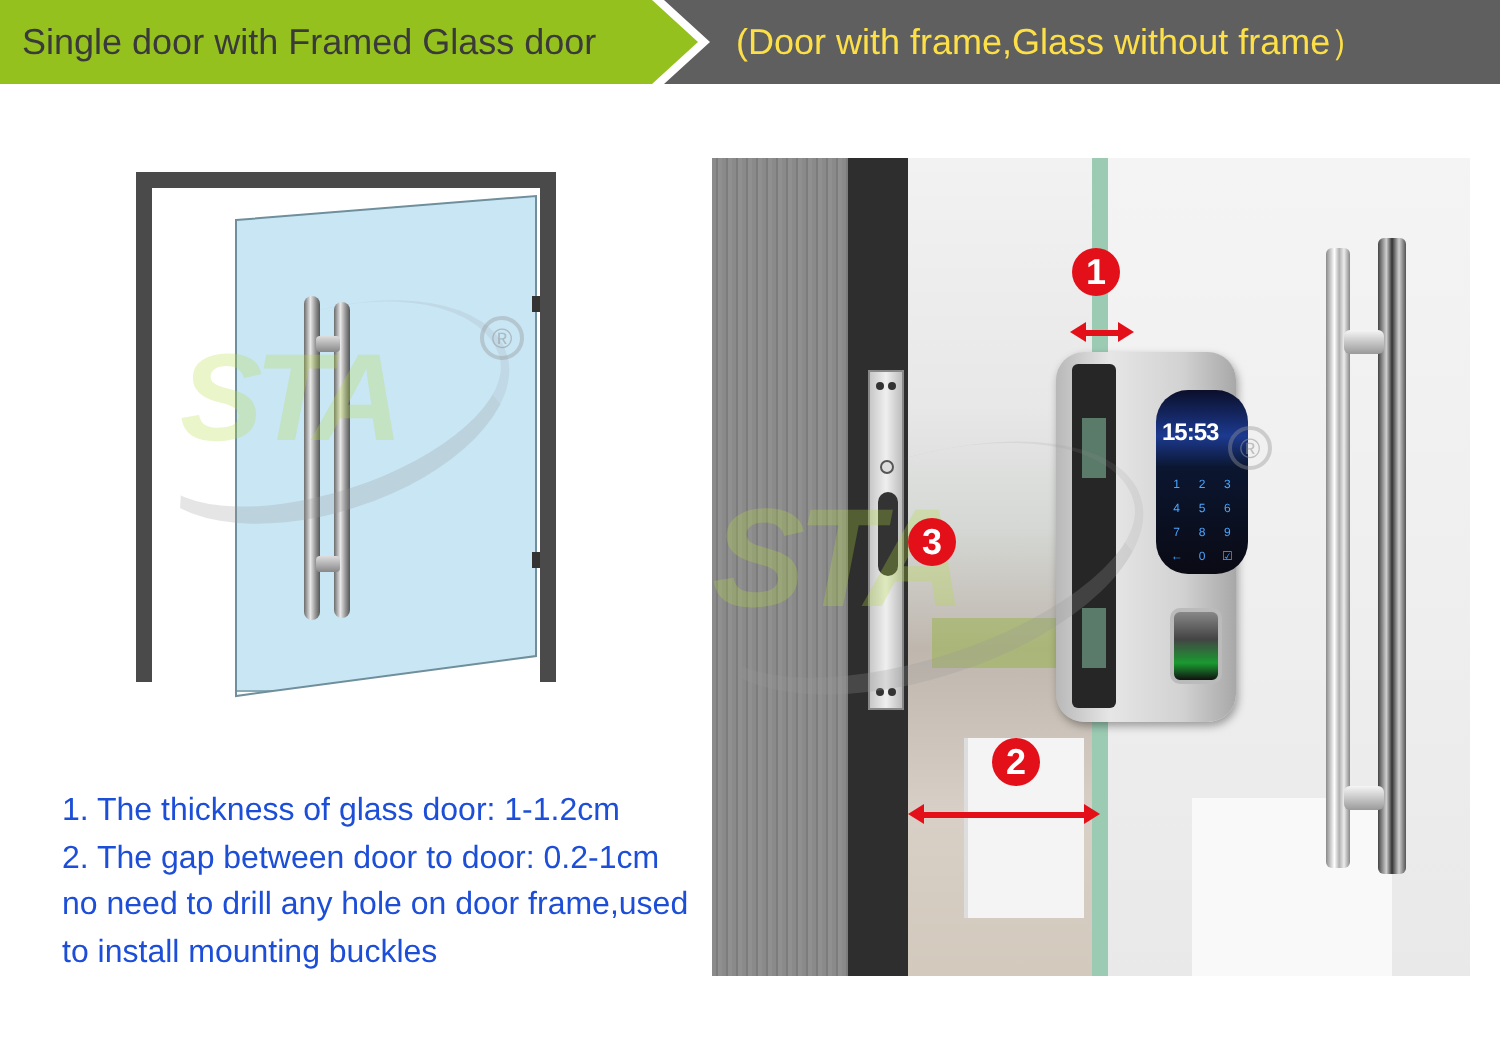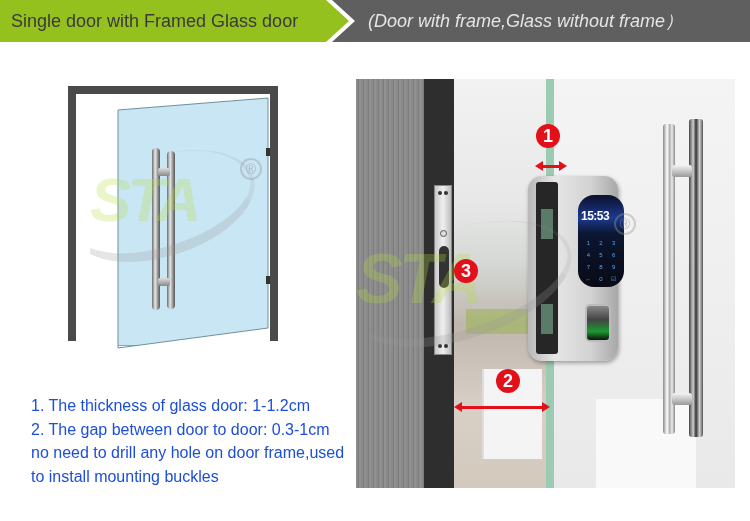--- a/index.html
+++ b/index.html
@@ -16,21 +16,21 @@
   .header-sep {
     position: absolute; left: 326px; top: 0; width: 30px; height: 42px; background: #ffffff;
     clip-path: polygon(0 0, 6px 0, 29px 21px, 6px 42px, 0 42px, 23px 21px);
     z-index: 3;
   }
   .header-right { position: absolute; left: 330px; top: 0; width: 420px; height: 42px; background: #5f5f5f; z-index: 1; }
   .header-left-text {
     position: absolute; left: 11px; top: 0; line-height: 42px; font-size: 18px; color: #3a3a3a; white-space: nowrap;
   }
   .header-right-text {
-    position: absolute; left: 38px; top: 0; line-height: 42px; font-size: 18px; color: #e5e5e5; white-space: nowrap; font-style: italic;
+    position: absolute; left: 38px; top: 0; line-height: 42px; font-size: 18px; color: #fde047; white-space: nowrap;
   }
 
   
   .door-diagram { position: absolute; left: 68px; top: 86px; width: 210px; height: 260px; }
   .frame-top { position: absolute; left: 0; top: 0; width: 210px; height: 8px; background: #4a4a4a; }
   .frame-left { position: absolute; left: 0; top: 0; width: 8px; height: 255px; background: #4a4a4a; }
   .frame-right { position: absolute; left: 202px; top: 0; width: 8px; height: 255px; background: #4a4a4a; }
   .hinge { position: absolute; width: 4px; height: 8px; background: #333; }
   .glass {
     position: absolute; left: 0; top: 0; width: 210px; height: 260px; background: #c9e6f5;
@@ -144,21 +144,21 @@
   <div class="pull-bar" style="left:99px; top:65px; height:158px;"></div>
   <div class="bar-standoff" style="left:90px; top:82px;"></div>
   <div class="bar-standoff" style="left:90px; top:192px;"></div>
   <div class="watermark-arc" style="left:0px; top:70px; width:190px; height:100px;"></div>
   <div class="watermark" style="left:22px; top:78px;">STA</div>
   <div class="registered" style="left:172px; top:72px;">®</div>
 </div>
 
 <div class="notes">
   <div class="note-line">1. The thickness of glass door: 1-1.2cm</div>
-  <div class="note-line">2. The gap between door to door: 0.3-1cm</div>
+  <div class="note-line">2. The gap between door to door: 0.2-1cm</div>
   <div class="note-line">no need to drill any hole on door frame,used</div>
   <div class="note-line">to install mounting buckles</div>
 </div>
 
 <div class="photo">
   <div class="wall"></div>
   <div class="door-edge"></div>
   <div class="strike-plate">
     <div class="screw" style="left:3px; top:5px;"></div>
     <div class="screw" style="left:9px; top:5px;"></div>

